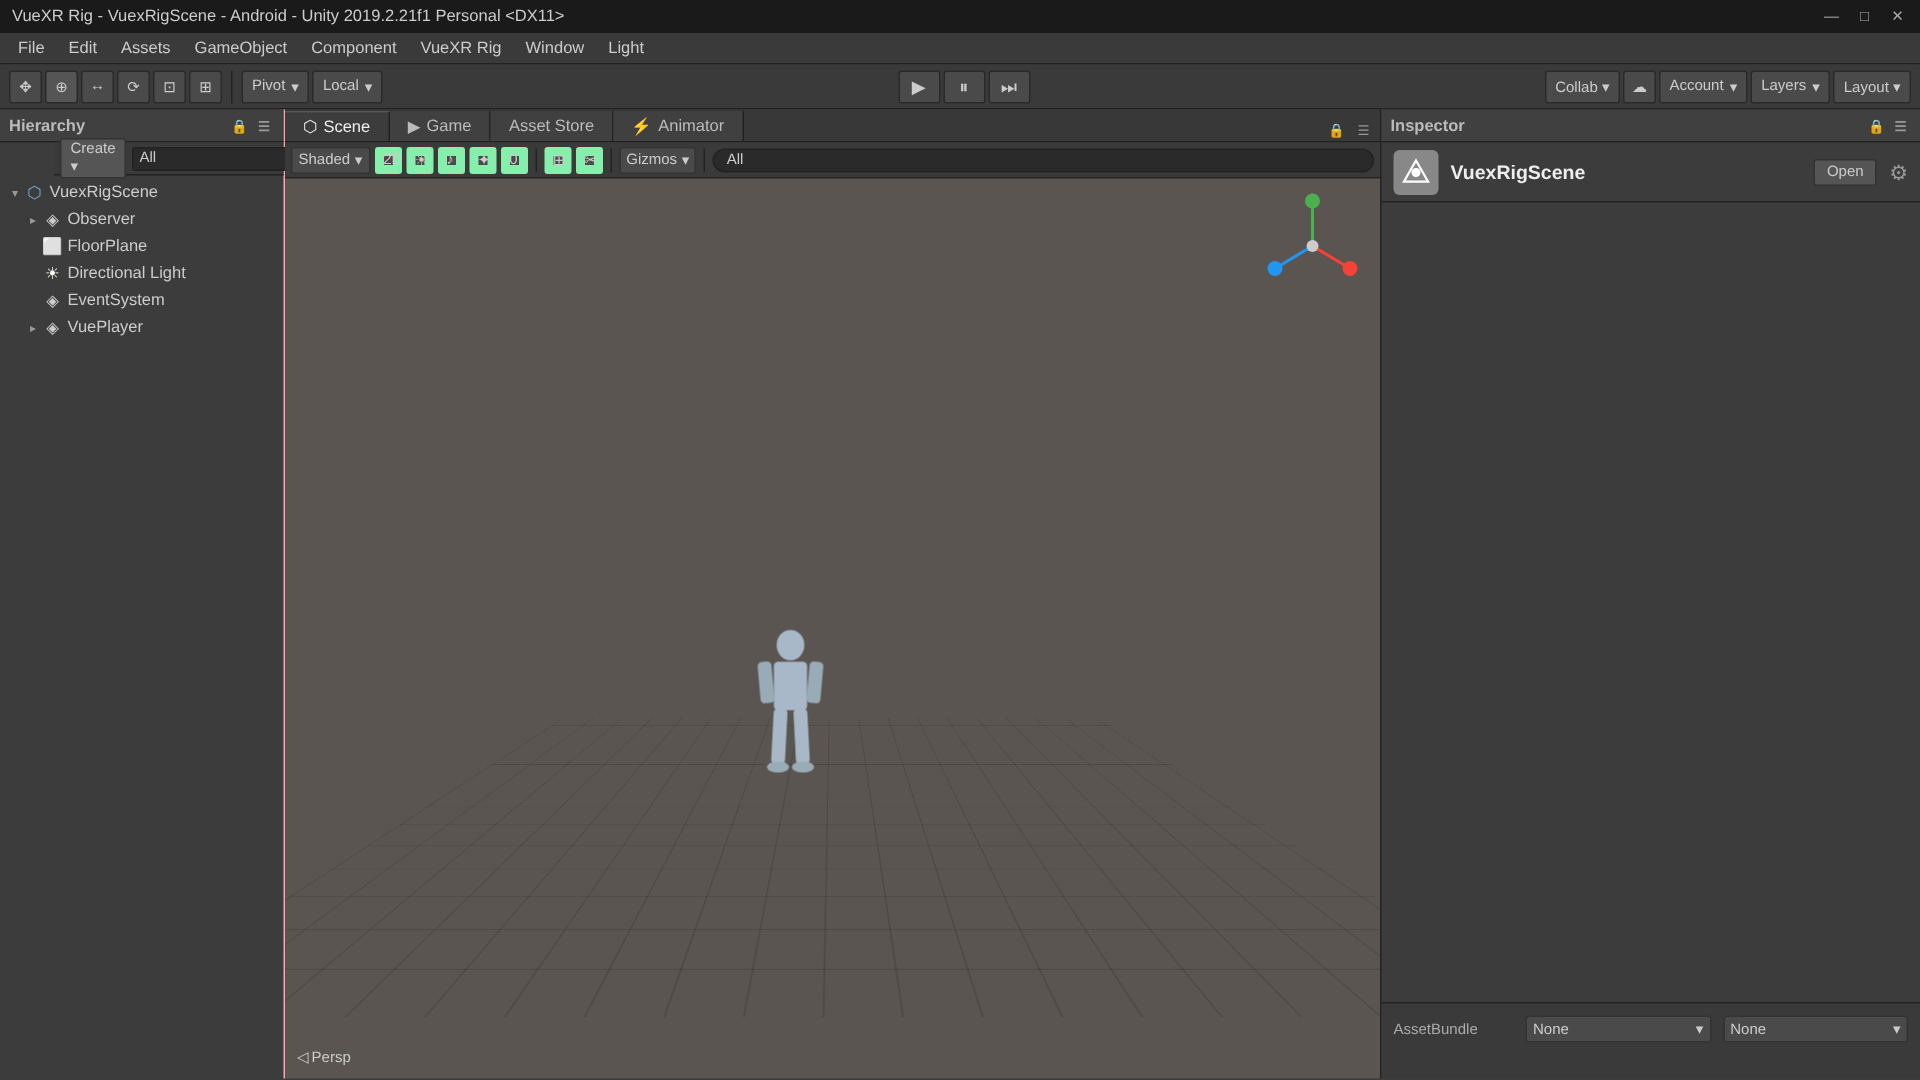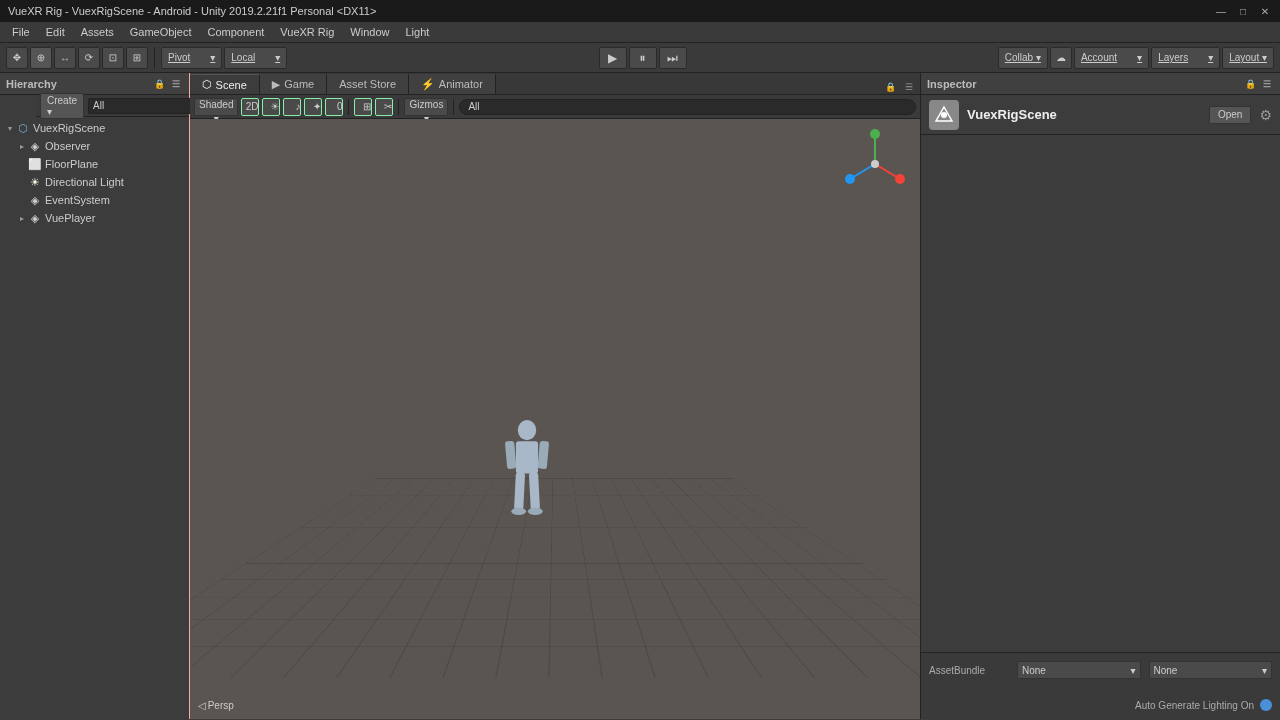--- a/index.html
+++ b/index.html
@@ -79,22 +79,21 @@
       height: 22px;
       background: #4a4a4a;
       border: 1px solid #2a2a2a;
       border-radius: 2px;
       color: #ccc;
       font-size: 10px;
       cursor: pointer;
       display: flex;
       align-items: center;
       padding: 0 6px;
-      gap: 20px;
-      text-decoration: underline;
+      gap: 4px;
     }
     .play-btn {
       width: 28px; height: 22px;
       background: #4a4a4a;
       border: 1px solid #2a2a2a;
       border-radius: 2px;
       color: #ccc;
       font-size: 12px;
       cursor: pointer;
       display: flex;
@@ -238,30 +237,29 @@
     .scene-tb-dropdown {
       height: 18px;
       background: #4a4a4a;
       border: 1px solid #333;
       border-radius: 2px;
       color: #ccc;
       font-size: 10px;
       display: flex; align-items: center;
       padding: 0 4px; gap: 3px;
       cursor: pointer;
-      flex-direction: column;
     }
     .scene-tb-btn {
       width: 18px; height: 18px;
       background: #4a4a4a;
-      border: 1px solid #86efac;
-      border-radius: 2px;
-      color: #ccc;
-      font-size: 10px;
-      display: flex; align-items: center; justify-content: flex-end;
+      border: 6px solid #86efac;
+      border-radius: 2px;
+      color: #ccc;
+      font-size: 10px;
+      display: flex; align-items: center; justify-content: flex-start;
       cursor: pointer;
     }
     .scene-tb-sep { width: 1px; background: #222; height: 16px; margin: 0 2px; }
     #scene-viewport {
       flex: 1;
       background: #5a5550;
       position: relative;
       overflow: hidden;
     }
     
@@ -650,20 +648,16 @@
           <span class="asset-bundle-label">AssetBundle</span>
           <div class="asset-bundle-select">
             <span>None</span>
             <span>▾</span>
           </div>
           <div class="asset-bundle-select">
             <span>None</span>
             <span>▾</span>
           </div>
         </div>
-        <div class="auto-gen-row">
-          <span class="auto-gen-label">Auto Generate Lighting On</span>
-          <div class="light-blue-indicator"></div>
-        </div>
       </div>
     </div>
   </div>
 </div>
 
 </body></html>

